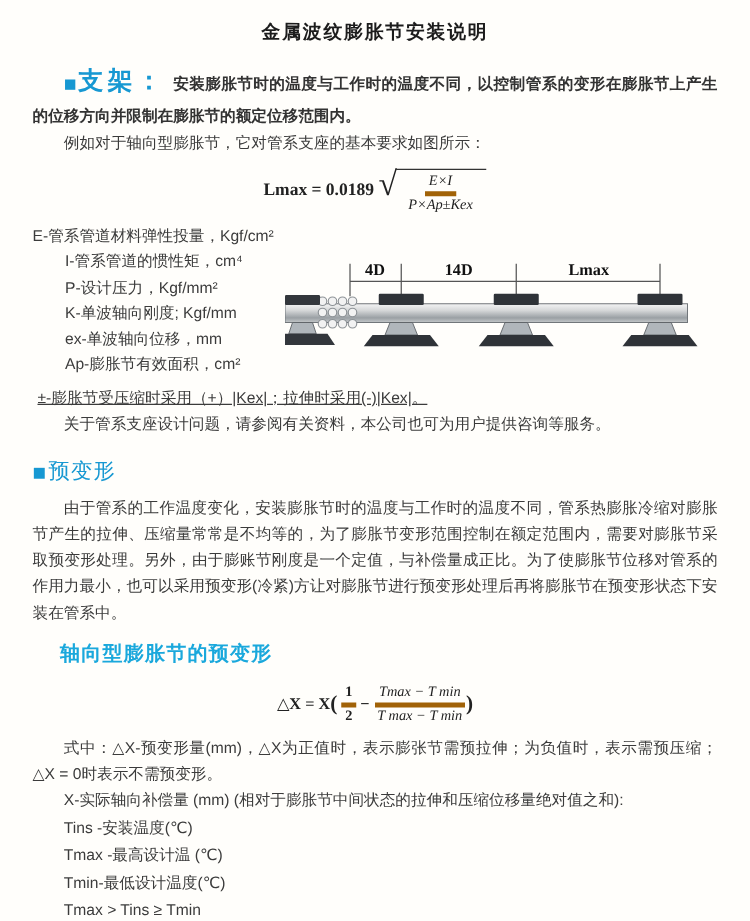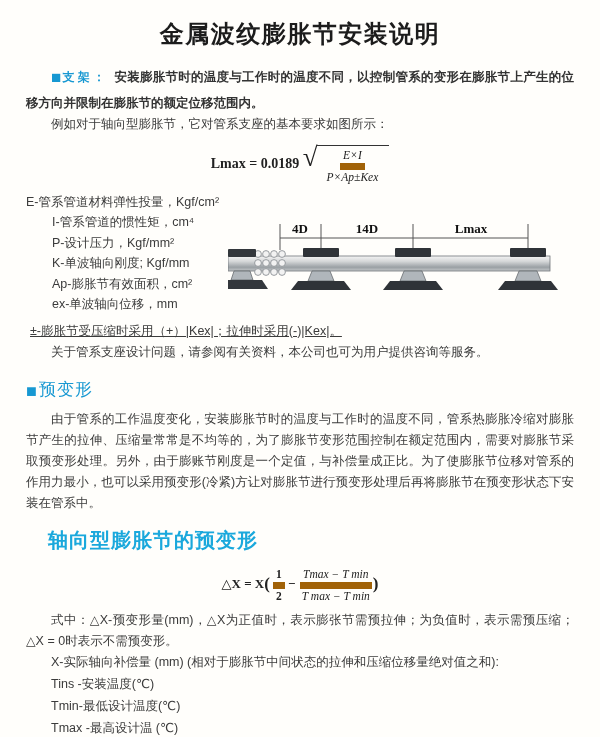--- a/index.html
+++ b/index.html
@@ -5,44 +5,44 @@
   html,body{margin:0;padding:0;}
   body{
     width:600px;height:737px;overflow:hidden;box-sizing:border-box;
     background:#fffefb;color:#3b3b3b;
     font-family:"Liberation Sans","DejaVu Sans",sans-serif;
     font-size:12.5px;line-height:1.68;
     padding:10px 26px 0 26px;
   }
   h1{
     margin:4px 0 10px;text-align:center;color:#1c1c1c;
-    font-size:24px;letter-spacing:1.5px;font-weight:bold;font-family:Liberation Serif, serif;
+    font-size:15px;letter-spacing:1.5px;font-weight:bold;font-family:Liberation Serif, serif;
   }
   .para{margin:0;text-align:justify;text-indent:2em;}
   .support-para{font-weight:600;color:#333;}
   .marker{color:#1798d2;font-size:17px;vertical-align:-2px;margin-right:1px;}
-  .sec-inline{color:#1798d2;font-weight:bold;font-size:12px;letter-spacing:3px;margin-right:6px;}
+  .sec-inline{color:#1798d2;font-weight:bold;font-size:20px;letter-spacing:3px;margin-right:6px;}
   .formula-row{text-align:center;margin:9px 0 7px;color:#222;
     font-family:"Liberation Serif","DejaVu Serif",serif;font-weight:bold;font-size:14px;}
   .radical{display:inline-flex;align-items:flex-start;vertical-align:middle;}
   .rad-sign{font-size:27px;line-height:26px;font-weight:normal;margin-right:-2px;}
   .rad-body{border-top:1.6px solid #333;padding:2px 8px 0;margin-top:1px;display:inline-block;}
   .frac{display:inline-flex;flex-direction:column;align-items:center;vertical-align:middle;
     font-size:11.5px;line-height:1.3;}
-  .frac .num{border-bottom:7px solid #a16207;padding:0 3px;text-align:center;}
+  .frac .num{border-bottom:4px solid #a16207;padding:0 3px;text-align:center;}
   .frac .den{padding:0 3px;}
   .defs-wrap{position:relative;min-height:128px;margin-top:2px;}
   .defs div{line-height:20.5px;white-space:nowrap;}
   .defs div + div{padding-left:26px;}
   .diagram{position:absolute;top:24px;right:-6px;width:352px;height:96px;}
   .kex-line{margin:1px 0 0;padding-left:4px;text-decoration:underline;}
   .consult-line{margin:0;text-indent:2em;}
   h2.sec{color:#1798d2;font-size:17px;font-weight:normal;margin:13px 0 3px;letter-spacing:1px;}
   h2.sec .marker{font-size:18px;}
-  h3.sub{color:#1aa8dc;font-size:20px;font-weight:bold;margin:10px 0 0 22px;letter-spacing:1px;}
+  h3.sub{color:#1aa8dc;font-size:16px;font-weight:bold;margin:10px 0 0 22px;letter-spacing:1px;}
   .lvl1{margin:0;padding-left:2em;text-indent:0;}
   .temps div{padding-left:2em;line-height:22px;}
   .dx-formula,.dy-formula{font-size:13px;}
   .big-paren{font-size:17px;vertical-align:-1px;font-weight:bold;}
   .fr-it{font-style:italic;font-weight:normal;}
   .mid{vertical-align:middle;}
 </style>
 </head>
 <body>
 
@@ -65,22 +65,22 @@
     </span>
   </span>
 </div>
 
 <div class="defs-wrap">
   <div class="defs">
     <div>E-管系管道材料弹性投量，Kgf/cm²</div>
     <div>I-管系管道的惯性矩，cm⁴</div>
     <div>P-设计压力，Kgf/mm²</div>
     <div>K-单波轴向刚度; Kgf/mm</div>
+    <div>ex-单波轴向位移，mm</div>
     <div>Ap-膨胀节有效面积，cm²</div>
-    <div>ex-单波轴向位移，mm</div>
   </div>
 
   <svg class="diagram" viewBox="0 0 352 96">
     <defs>
       <linearGradient id="pipeGrad" x1="0" y1="0" x2="0" y2="1">
         <stop offset="0" stop-color="#f4f4f4"></stop>
         <stop offset="0.35" stop-color="#d6d8d9"></stop>
         <stop offset="0.75" stop-color="#9aa0a4"></stop>
         <stop offset="1" stop-color="#c4c7c9"></stop>
       </linearGradient>
@@ -162,16 +162,16 @@
     <span class="num">Tmax − T min</span>
     <span class="den">T max − T min</span>
   </span><span class="big-paren">)</span>
 </div>
 
 <p class="para">式中：△X-预变形量(mm)，△X为正值时，表示膨张节需预拉伸；为负值时，表示需预压缩；△X = 0时表示不需预变形。</p>
 <p class="lvl1">X-实际轴向补偿量 (mm) (相对于膨胀节中间状态的拉伸和压缩位移量绝对值之和):</p>
 
 <div class="temps">
   <div>Tins -安装温度(℃)</div>
+  <div>Tmax -最高设计温 (℃)</div>
   <div>Tmin-最低设计温度(℃)</div>
-  <div>Tmax -最高设计温 (℃)</div>
   <div>Tmax &gt; Tins ≥ Tmin</div>
 </div>
 
 </body></html>

